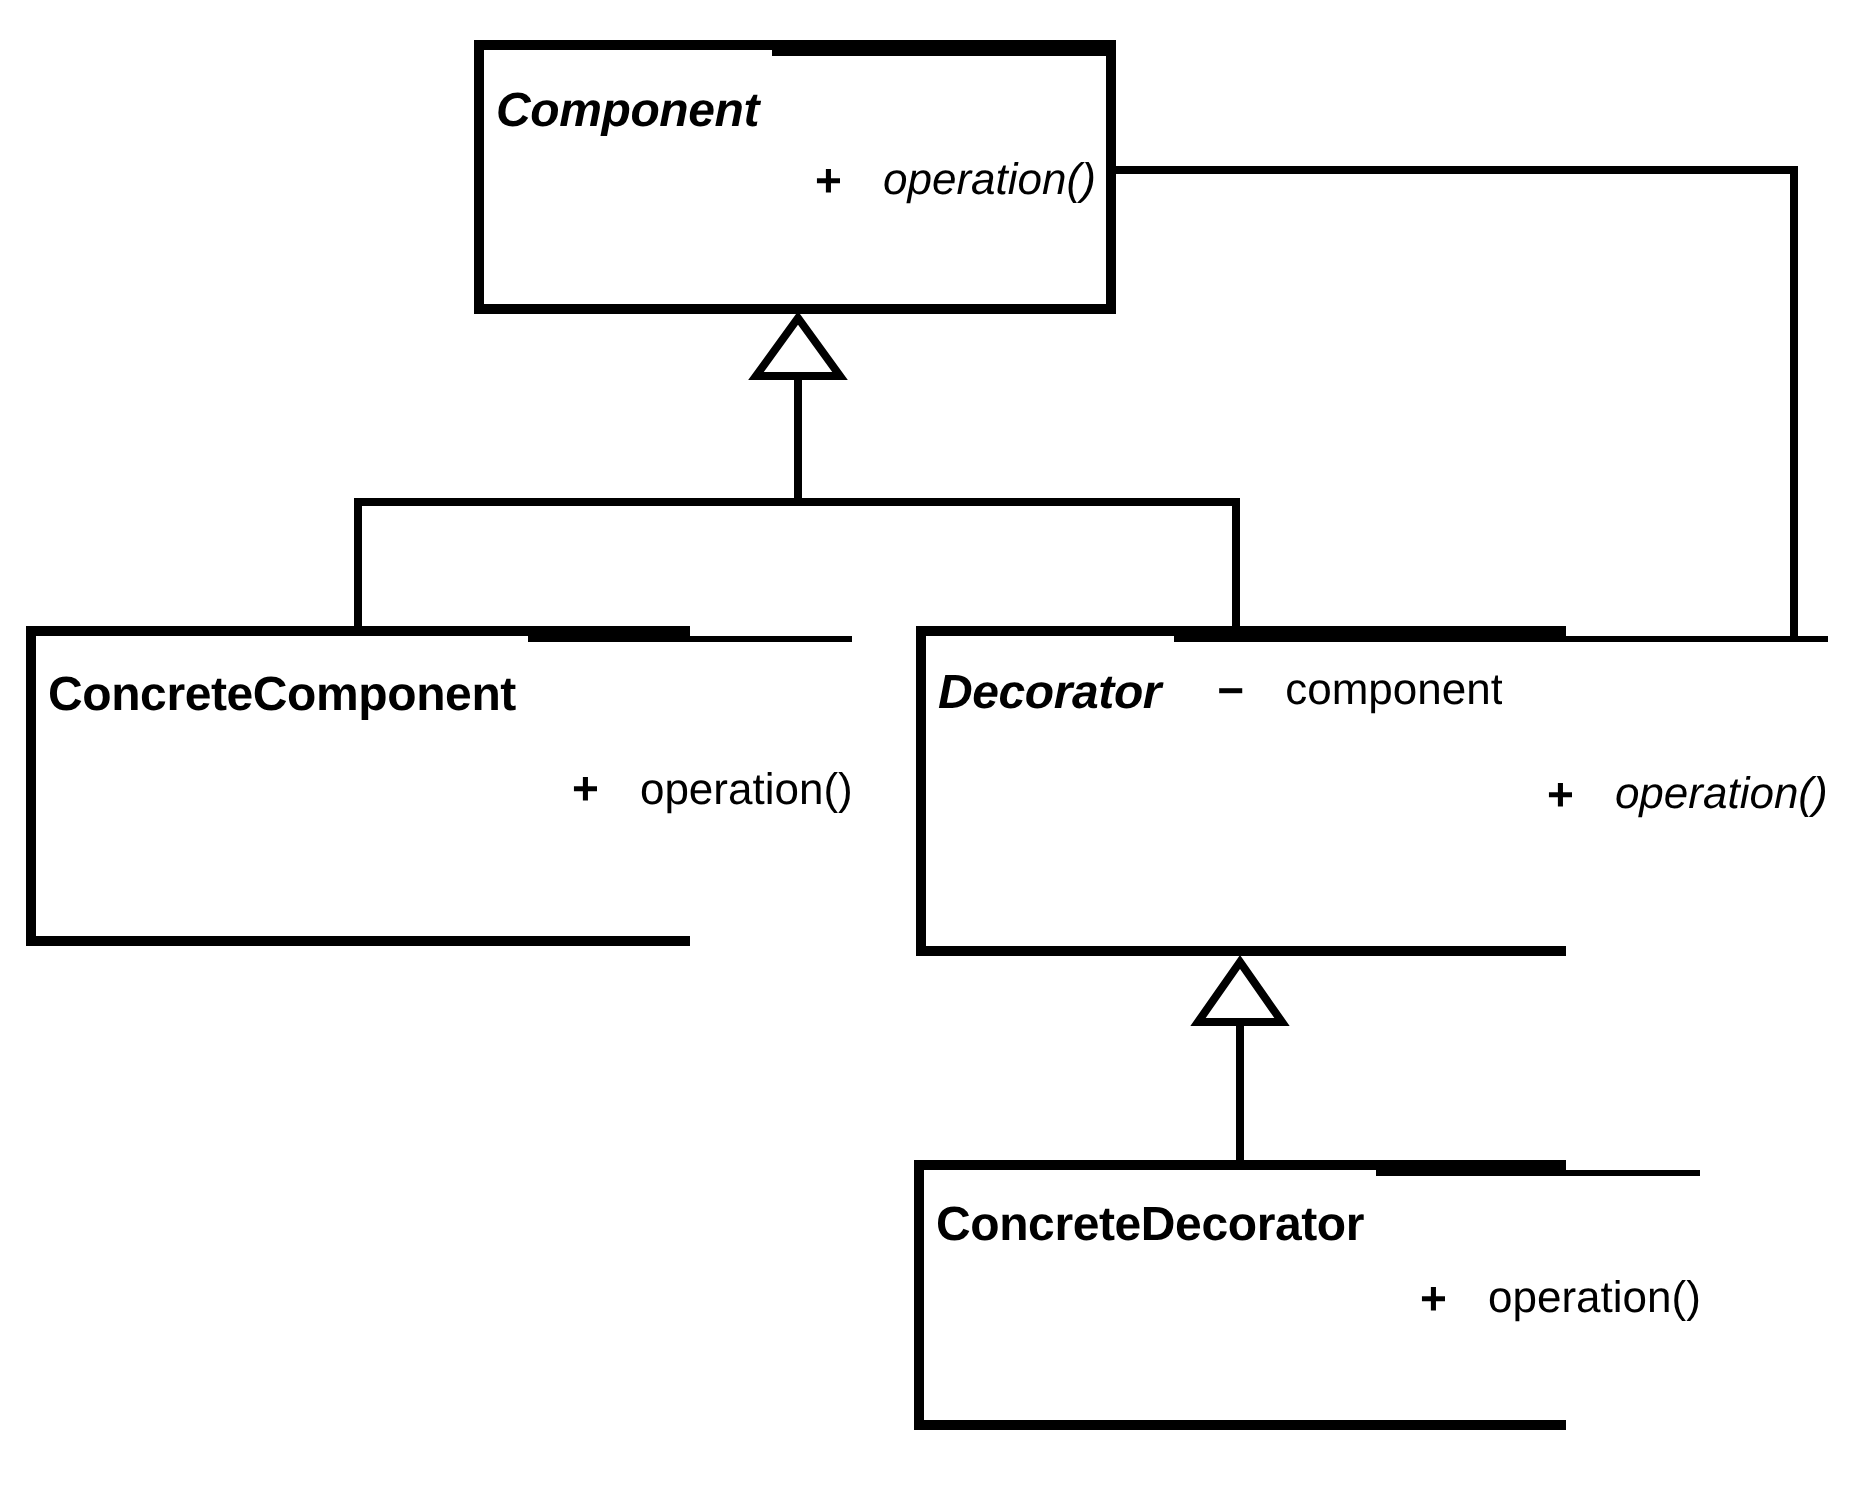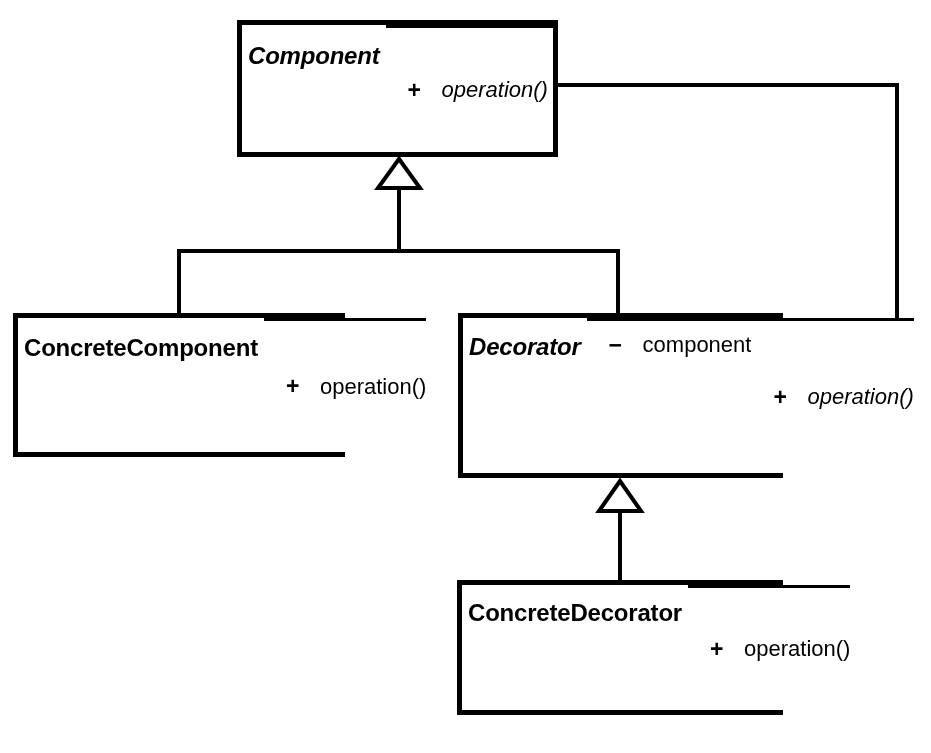--- a/index.html
+++ b/index.html
@@ -82,21 +82,21 @@
     flex: 0 0 34px;
   }
   .member-text {
     font-style: normal;
   }
   .member-text.abstract {
     font-style: italic;
   }
   
   .c-component      { left: 237px; top: 20px;  width: 321px; height: 137px; }
-  .c-concrete-comp  { left: 13px;  top: 313px; width: 332px; height: 144px; }
+  .c-concrete-comp  { left: 13px;  top: 313px; width: 332px; height: 160px; }
   .c-decorator      { left: 458px; top: 313px; width: 325px; height: 165px; }
   .c-concrete-dec   { left: 457px; top: 580px; width: 326px; height: 135px; }
 </style>
 </head>
 <body>
 
 <div id="diagram">
 
   <svg id="connectors" viewBox="0 0 931 753" xmlns="http://www.w3.org/2000/svg">
 

